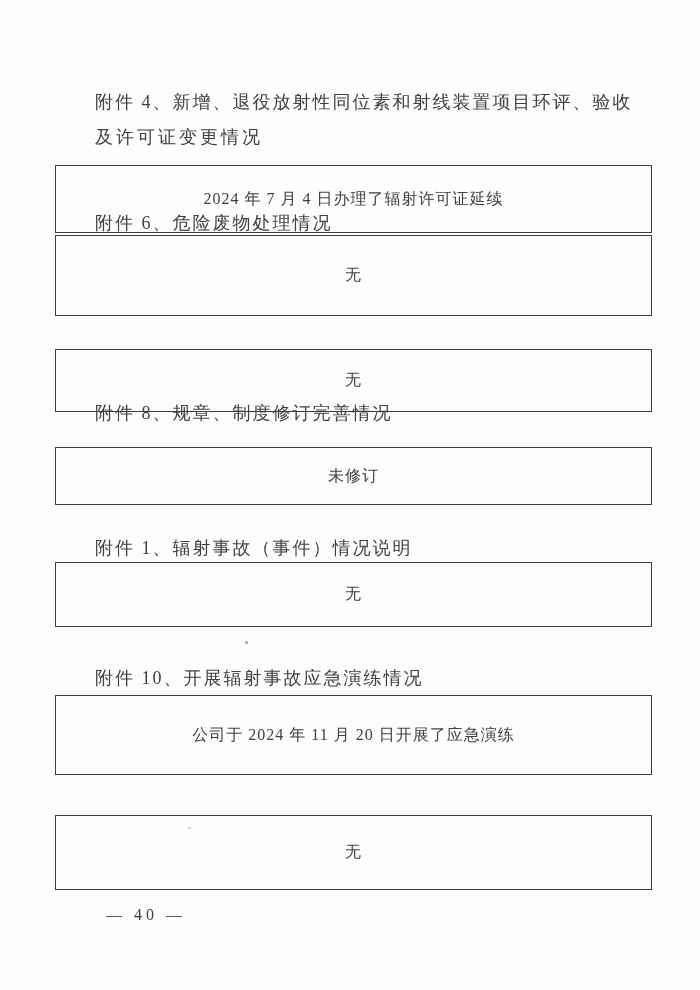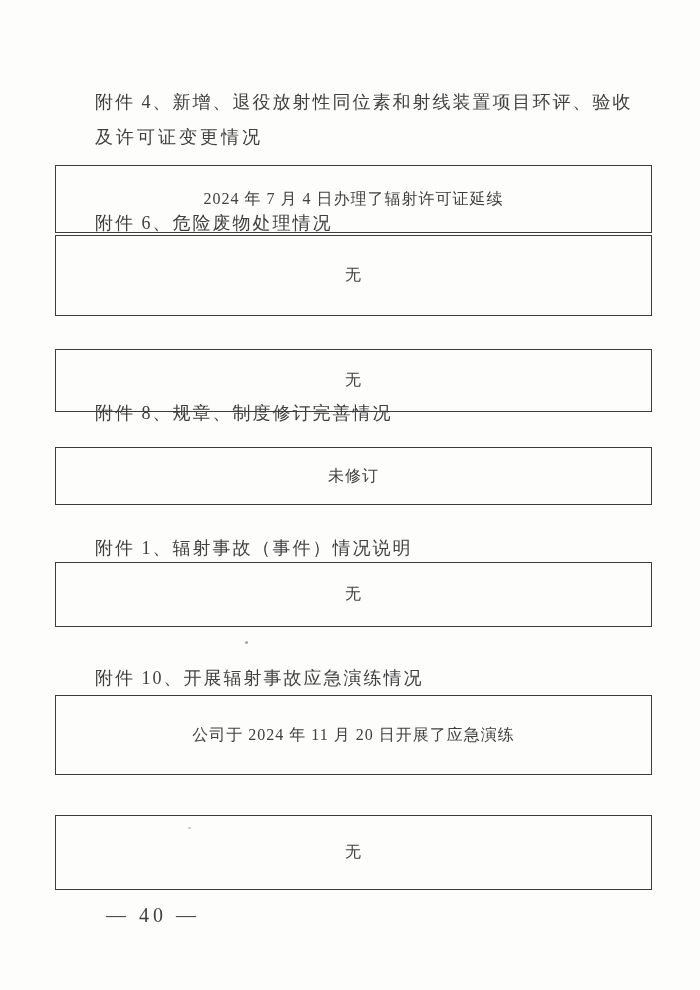--- a/index.html
+++ b/index.html
@@ -56,21 +56,21 @@
   .h-9   { top: 535px; }
   .box-5 { top: 562px; height: 65px; }
   .h-10  { top: 665px; }
   .box-6 { top: 695px; height: 80px; }
   .h-11  { top: 790px; }
   .box-7 { top: 815px; height: 75px; }
   .footer {
     position: absolute;
     left: 106px;
     top: 904px;
-    font-size: 20px;
+    font-size: 16px;
     line-height: 22px;
     letter-spacing: 4px;
     white-space: nowrap;
   }
   .speck {
     position: absolute;
     background: #8f8f8f;
     border-radius: 50%;
   }
   .speck-1 { left: 245px; top: 641px; width: 3px; height: 3px; opacity: 0.8; }

